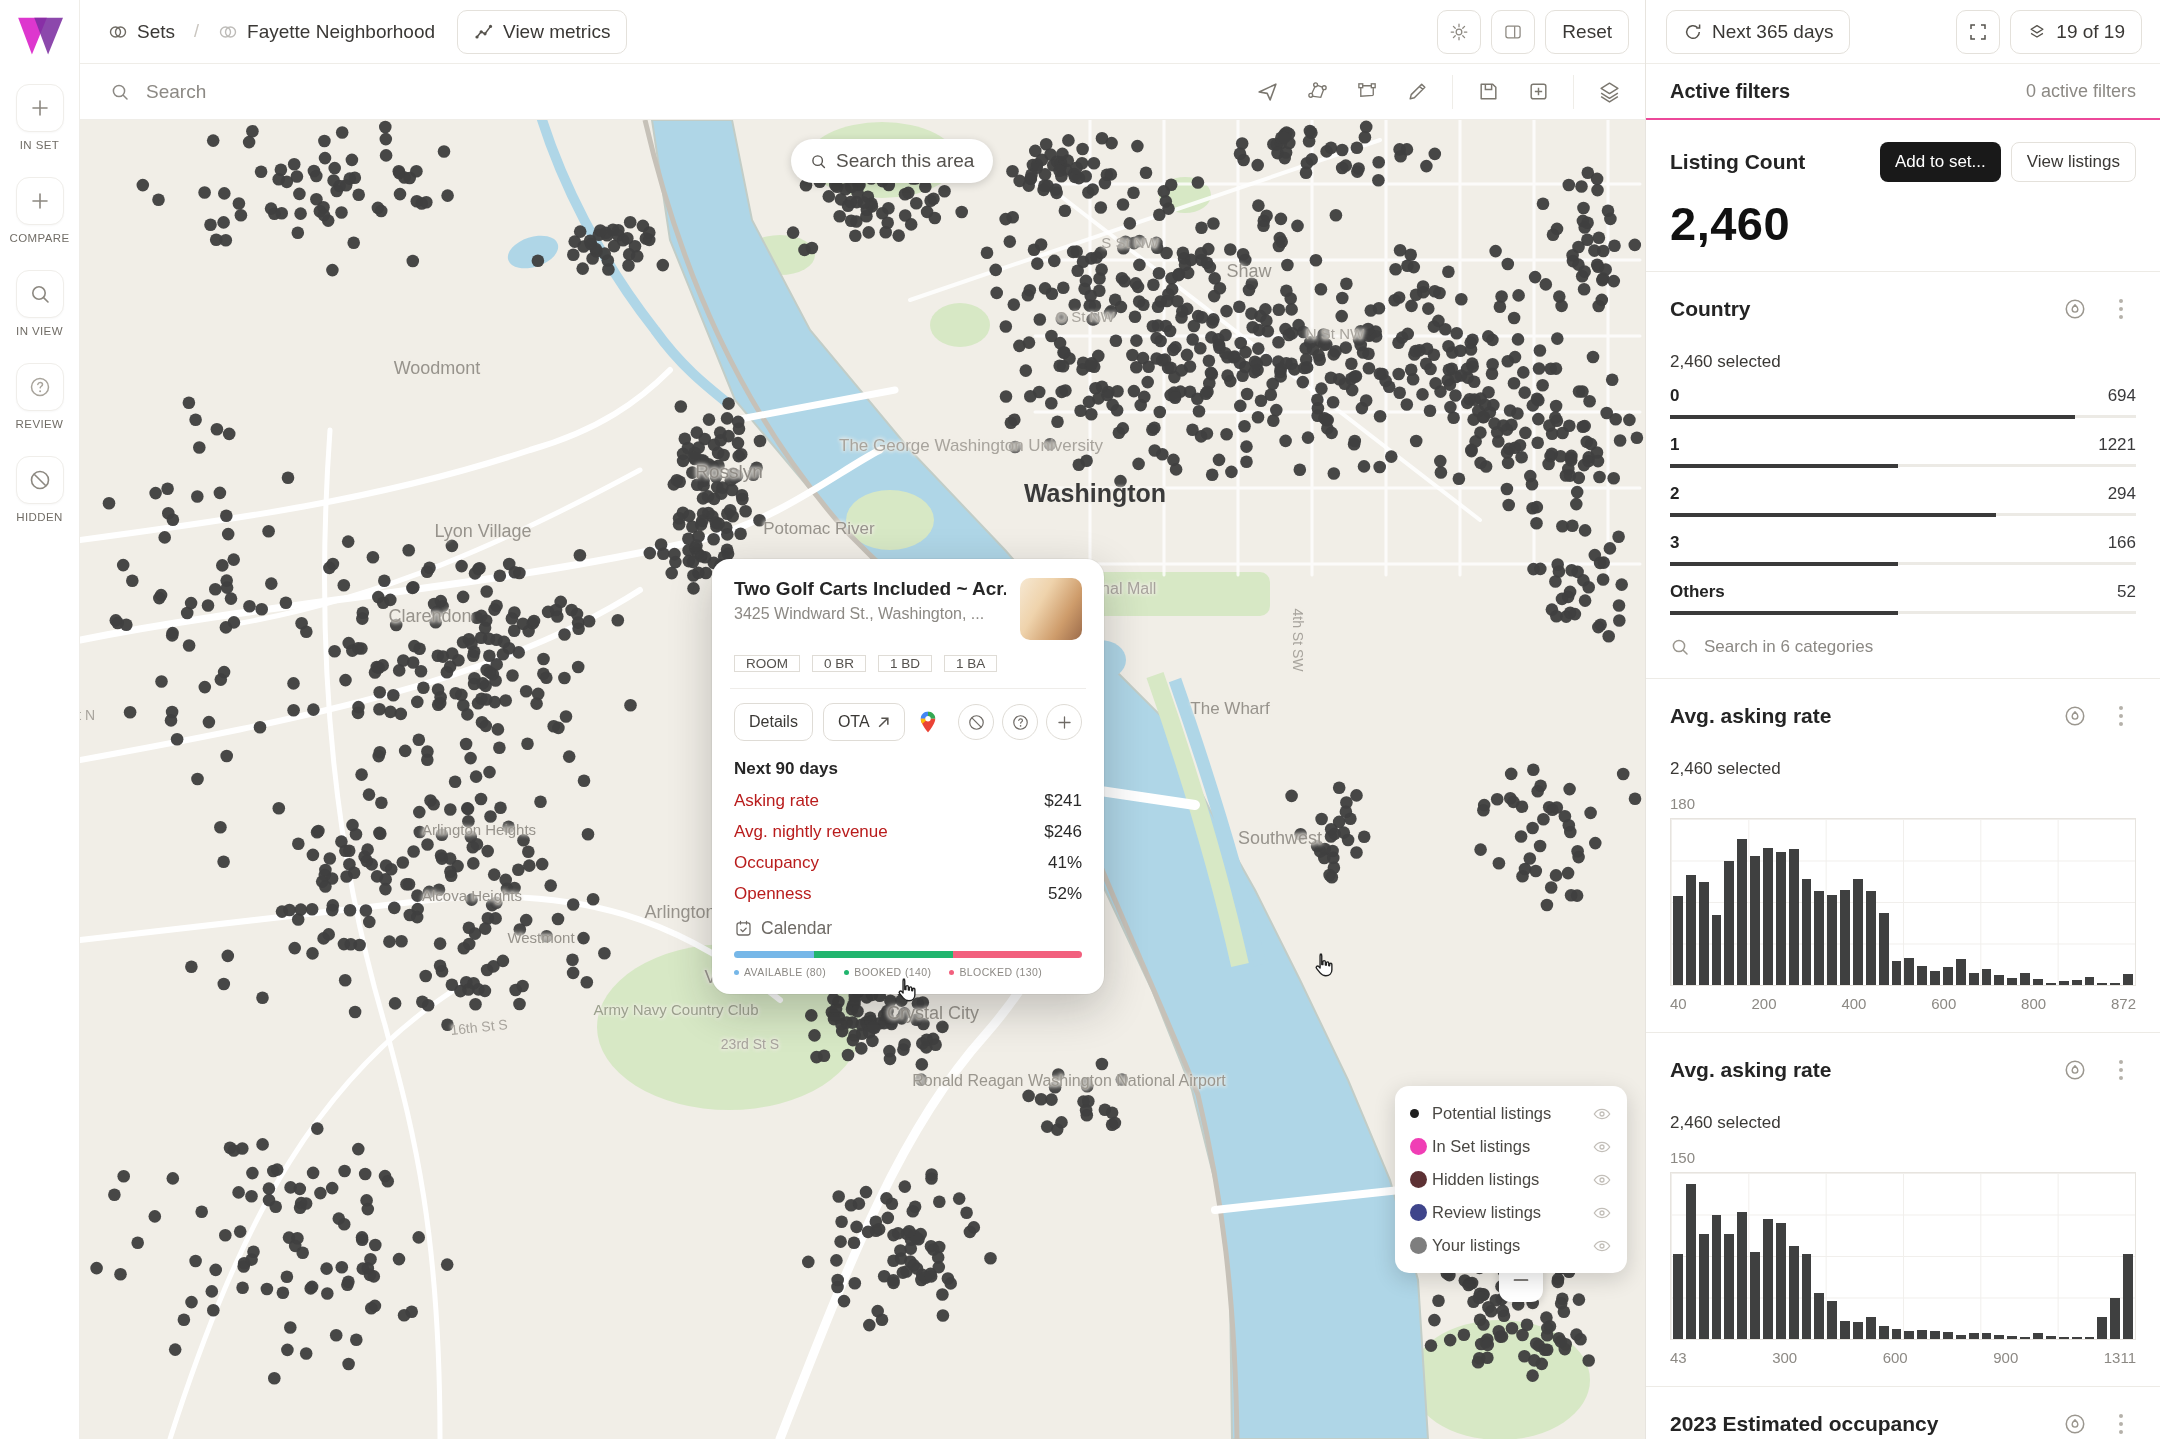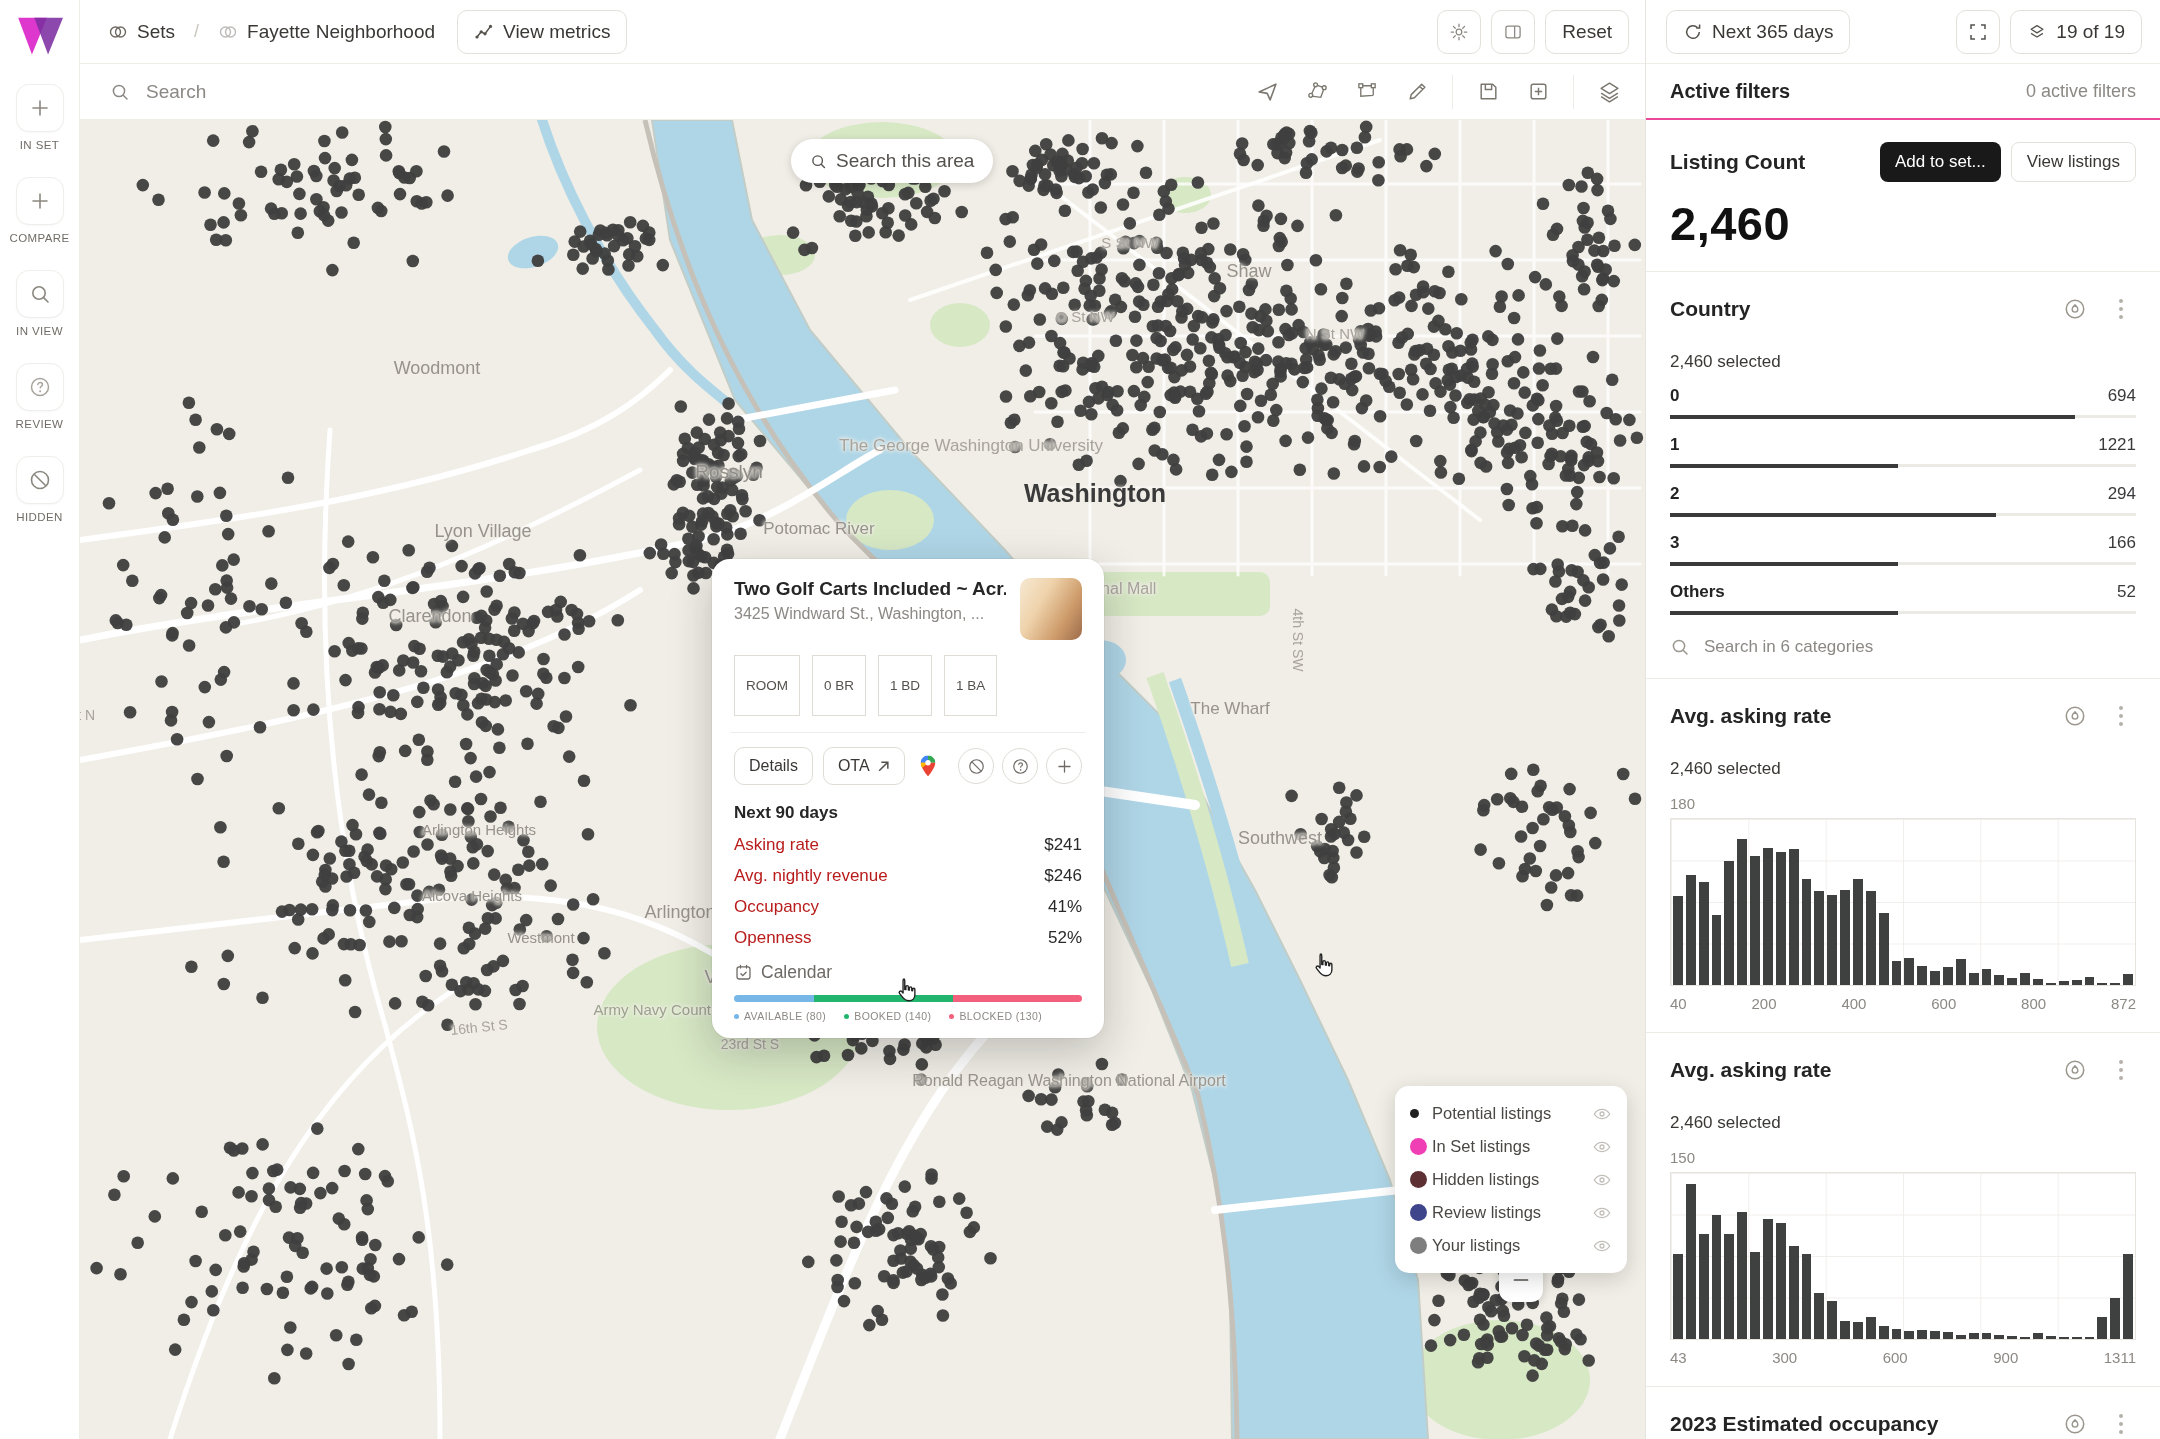--- a/index.html
+++ b/index.html
@@ -41,21 +41,21 @@
   .search-area{position:absolute;left:711px;top:19px;height:44px;border:none;border-radius:22px;background:#fff;box-shadow:0 2px 8px rgba(0,0,0,.16);display:flex;align-items:center;gap:9px;padding:0 19px;font-size:19px;color:#55524E;z-index:12;cursor:pointer;font-family:inherit;}
 
   
   .popup{position:absolute;left:632px;top:439px;width:392px;background:#fff;border-radius:18px;box-shadow:0 14px 44px rgba(30,30,30,.24),0 0 0 1px rgba(0,0,0,.04);padding:19px 22px 16px;z-index:14;}
   .p-head{display:flex;gap:14px;}
   .p-titles{flex:1;min-width:0;}
   .p-title{font-size:19px;font-weight:bold;color:#262626;white-space:nowrap;overflow:hidden;}
   .p-addr{font-size:16px;color:#8C8984;margin-top:5px;white-space:nowrap;overflow:hidden;}
   .p-thumb{width:62px;height:62px;border-radius:10px;flex:0 0 auto;background:linear-gradient(120deg,#F6E8D2 0%,#EFD3AC 35%,#CE9C6B 70%,#9C6B4A 100%);}
   .p-badges{display:flex;gap:12px;margin-top:15px;}
-  .badge{border:1px solid #DFDCD6;border-radius:0;padding:22px 11px;font-size:13.5px;color:#55524E;}
+  .badge{border:1px solid #DFDCD6;border-radius:0;padding:0 11px;font-size:13.5px;color:#55524E;}
   .p-hr{border:none;border-top:1px solid #EFEDEA;margin:16px -4px 0;}
   .p-btnrow{display:flex;align-items:center;gap:10px;margin-top:14px;}
   .pbtn{display:inline-flex;align-items:center;gap:7px;border:1px solid #DFDCD6;border-radius:10px;height:38px;padding:0 14px;font-size:16px;color:#3A3835;background:#fff;cursor:pointer;font-family:inherit;}
   .p-round{width:36px;height:36px;border-radius:50%;border:1px solid #DFDCD6;background:#fff;display:flex;align-items:center;justify-content:center;cursor:pointer;}
   .p-roundgroup{margin-left:auto;display:flex;gap:8px;}
   .p-period{margin-top:18px;font-size:17px;font-weight:bold;color:#262626;}
   .p-stats{margin-top:6px;}
   .p-srow{display:flex;justify-content:space-between;align-items:center;height:31px;font-size:17px;}
   .p-srow .sl{color:#b91c1c;} .p-srow .sv{color:#2A2A2A;}
   .p-calrow{display:flex;align-items:center;gap:8px;margin-top:9px;color:#6E6A65;font-size:17.5px;}

